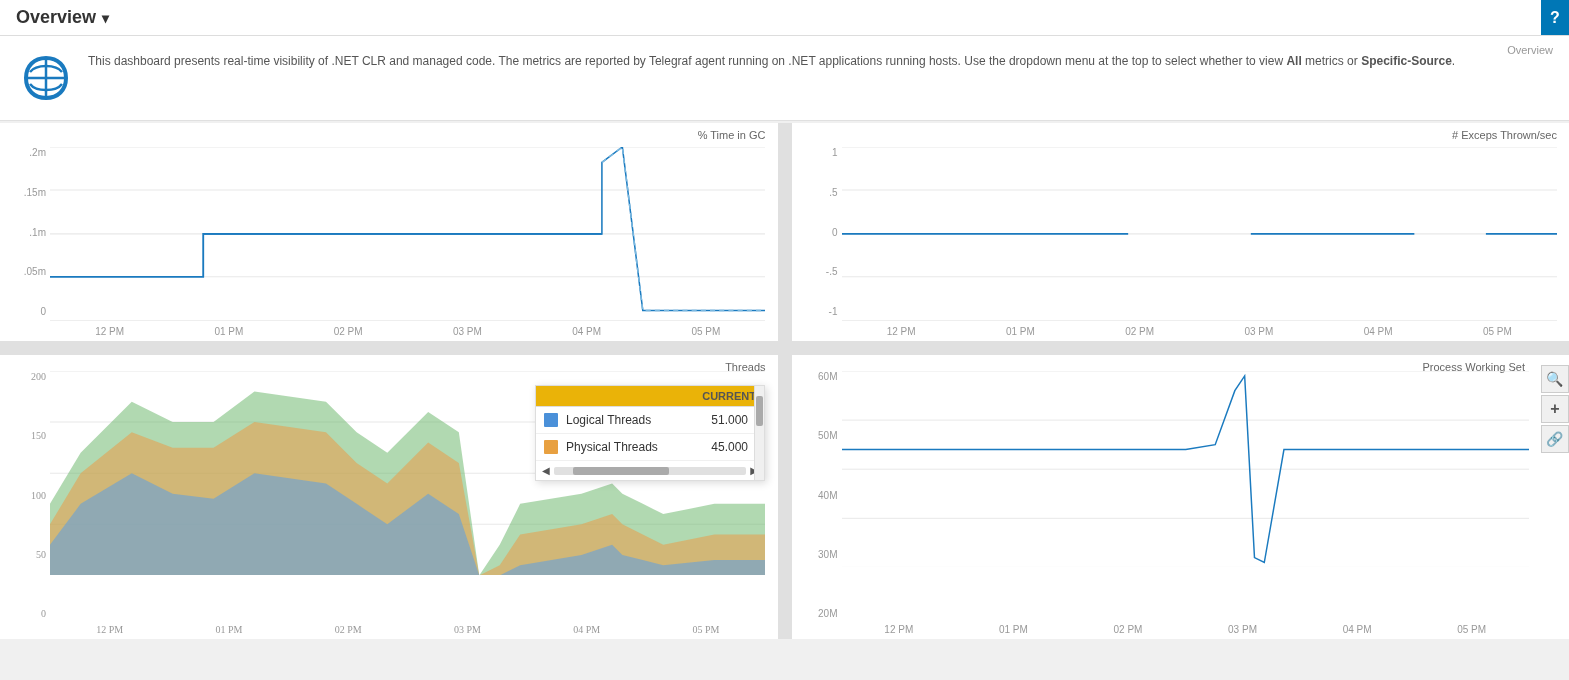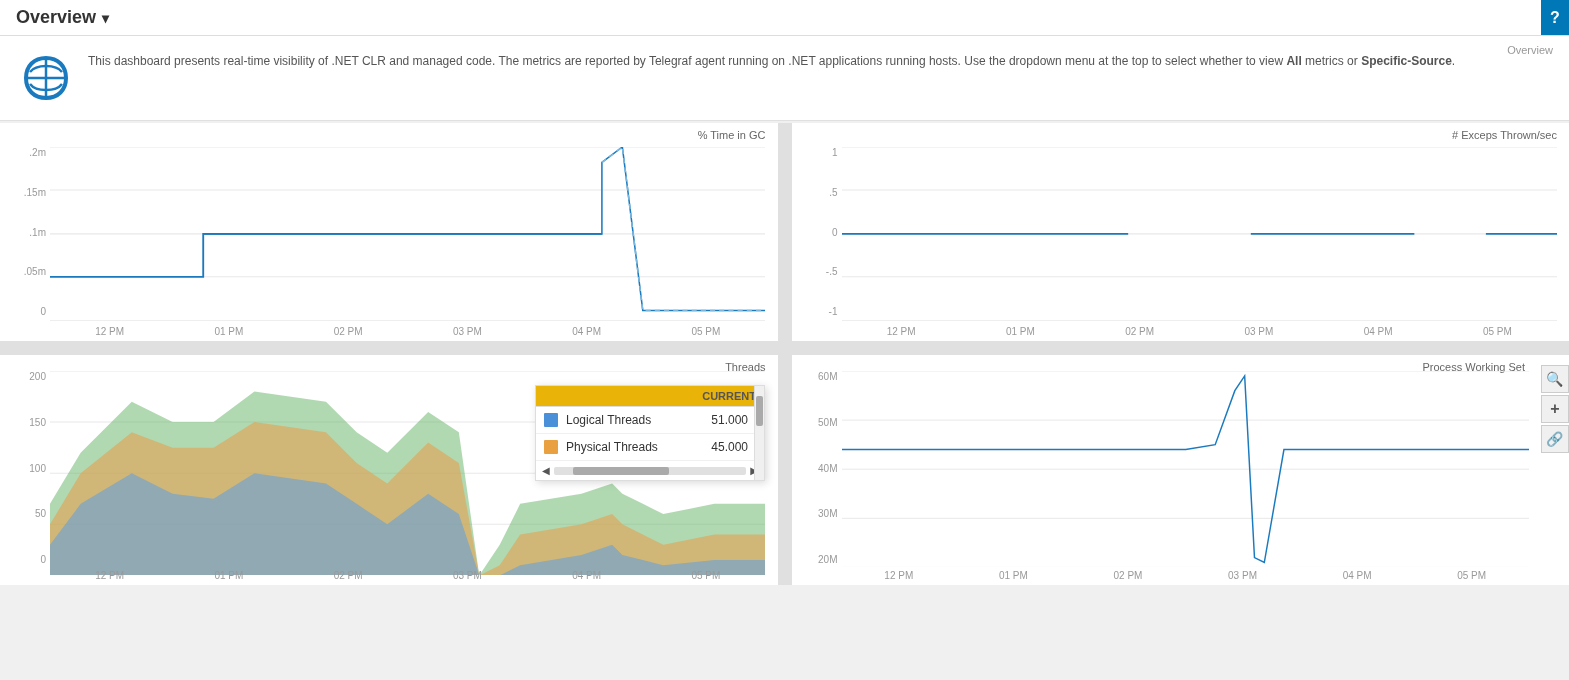--- a/index.html
+++ b/index.html
@@ -94,21 +94,21 @@
     .chart-area {
       margin-top: 16px;
       height: 190px;
       position: relative;
     }
     .chart-bottom-panel {
       background: #fff;
       padding: 8px 12px 4px 12px;
       position: relative;
       overflow: hidden;
-      height: 230px;
+      height: 284px;
     }
 
     
     .y-labels {
       position: absolute;
       left: 0;
       top: 0;
       bottom: 20px;
       width: 38px;
       display: flex;
@@ -347,21 +347,21 @@
         <span>02 PM</span>
         <span>03 PM</span>
         <span>04 PM</span>
         <span>05 PM</span>
       </div>
     </div>
   </div>
 
   <div class="chart-bottom-panel" style="position:relative;">
     <div class="chart-title">Threads</div>
-    <div style="position:absolute;top:16px;left:12px;right:12px;bottom:4px;">
+    <div style="position:absolute;top:16px;left:12px;right:12px;bottom:4px;font-family:Liberation Serif, serif;">
       <div class="y-labels" style="bottom:16px;">
         <span>200</span>
         <span>150</span>
         <span>100</span>
         <span>50</span>
         <span>0</span>
       </div>
       <svg style="position:absolute;left:38px;top:0;right:0;bottom:16px;" viewBox="0 0 700 200" preserveAspectRatio="none">
         <line class="grid-line" x1="0" y1="0" x2="700" y2="0"></line>
         <line class="grid-line" x1="0" y1="50" x2="700" y2="50"></line>

